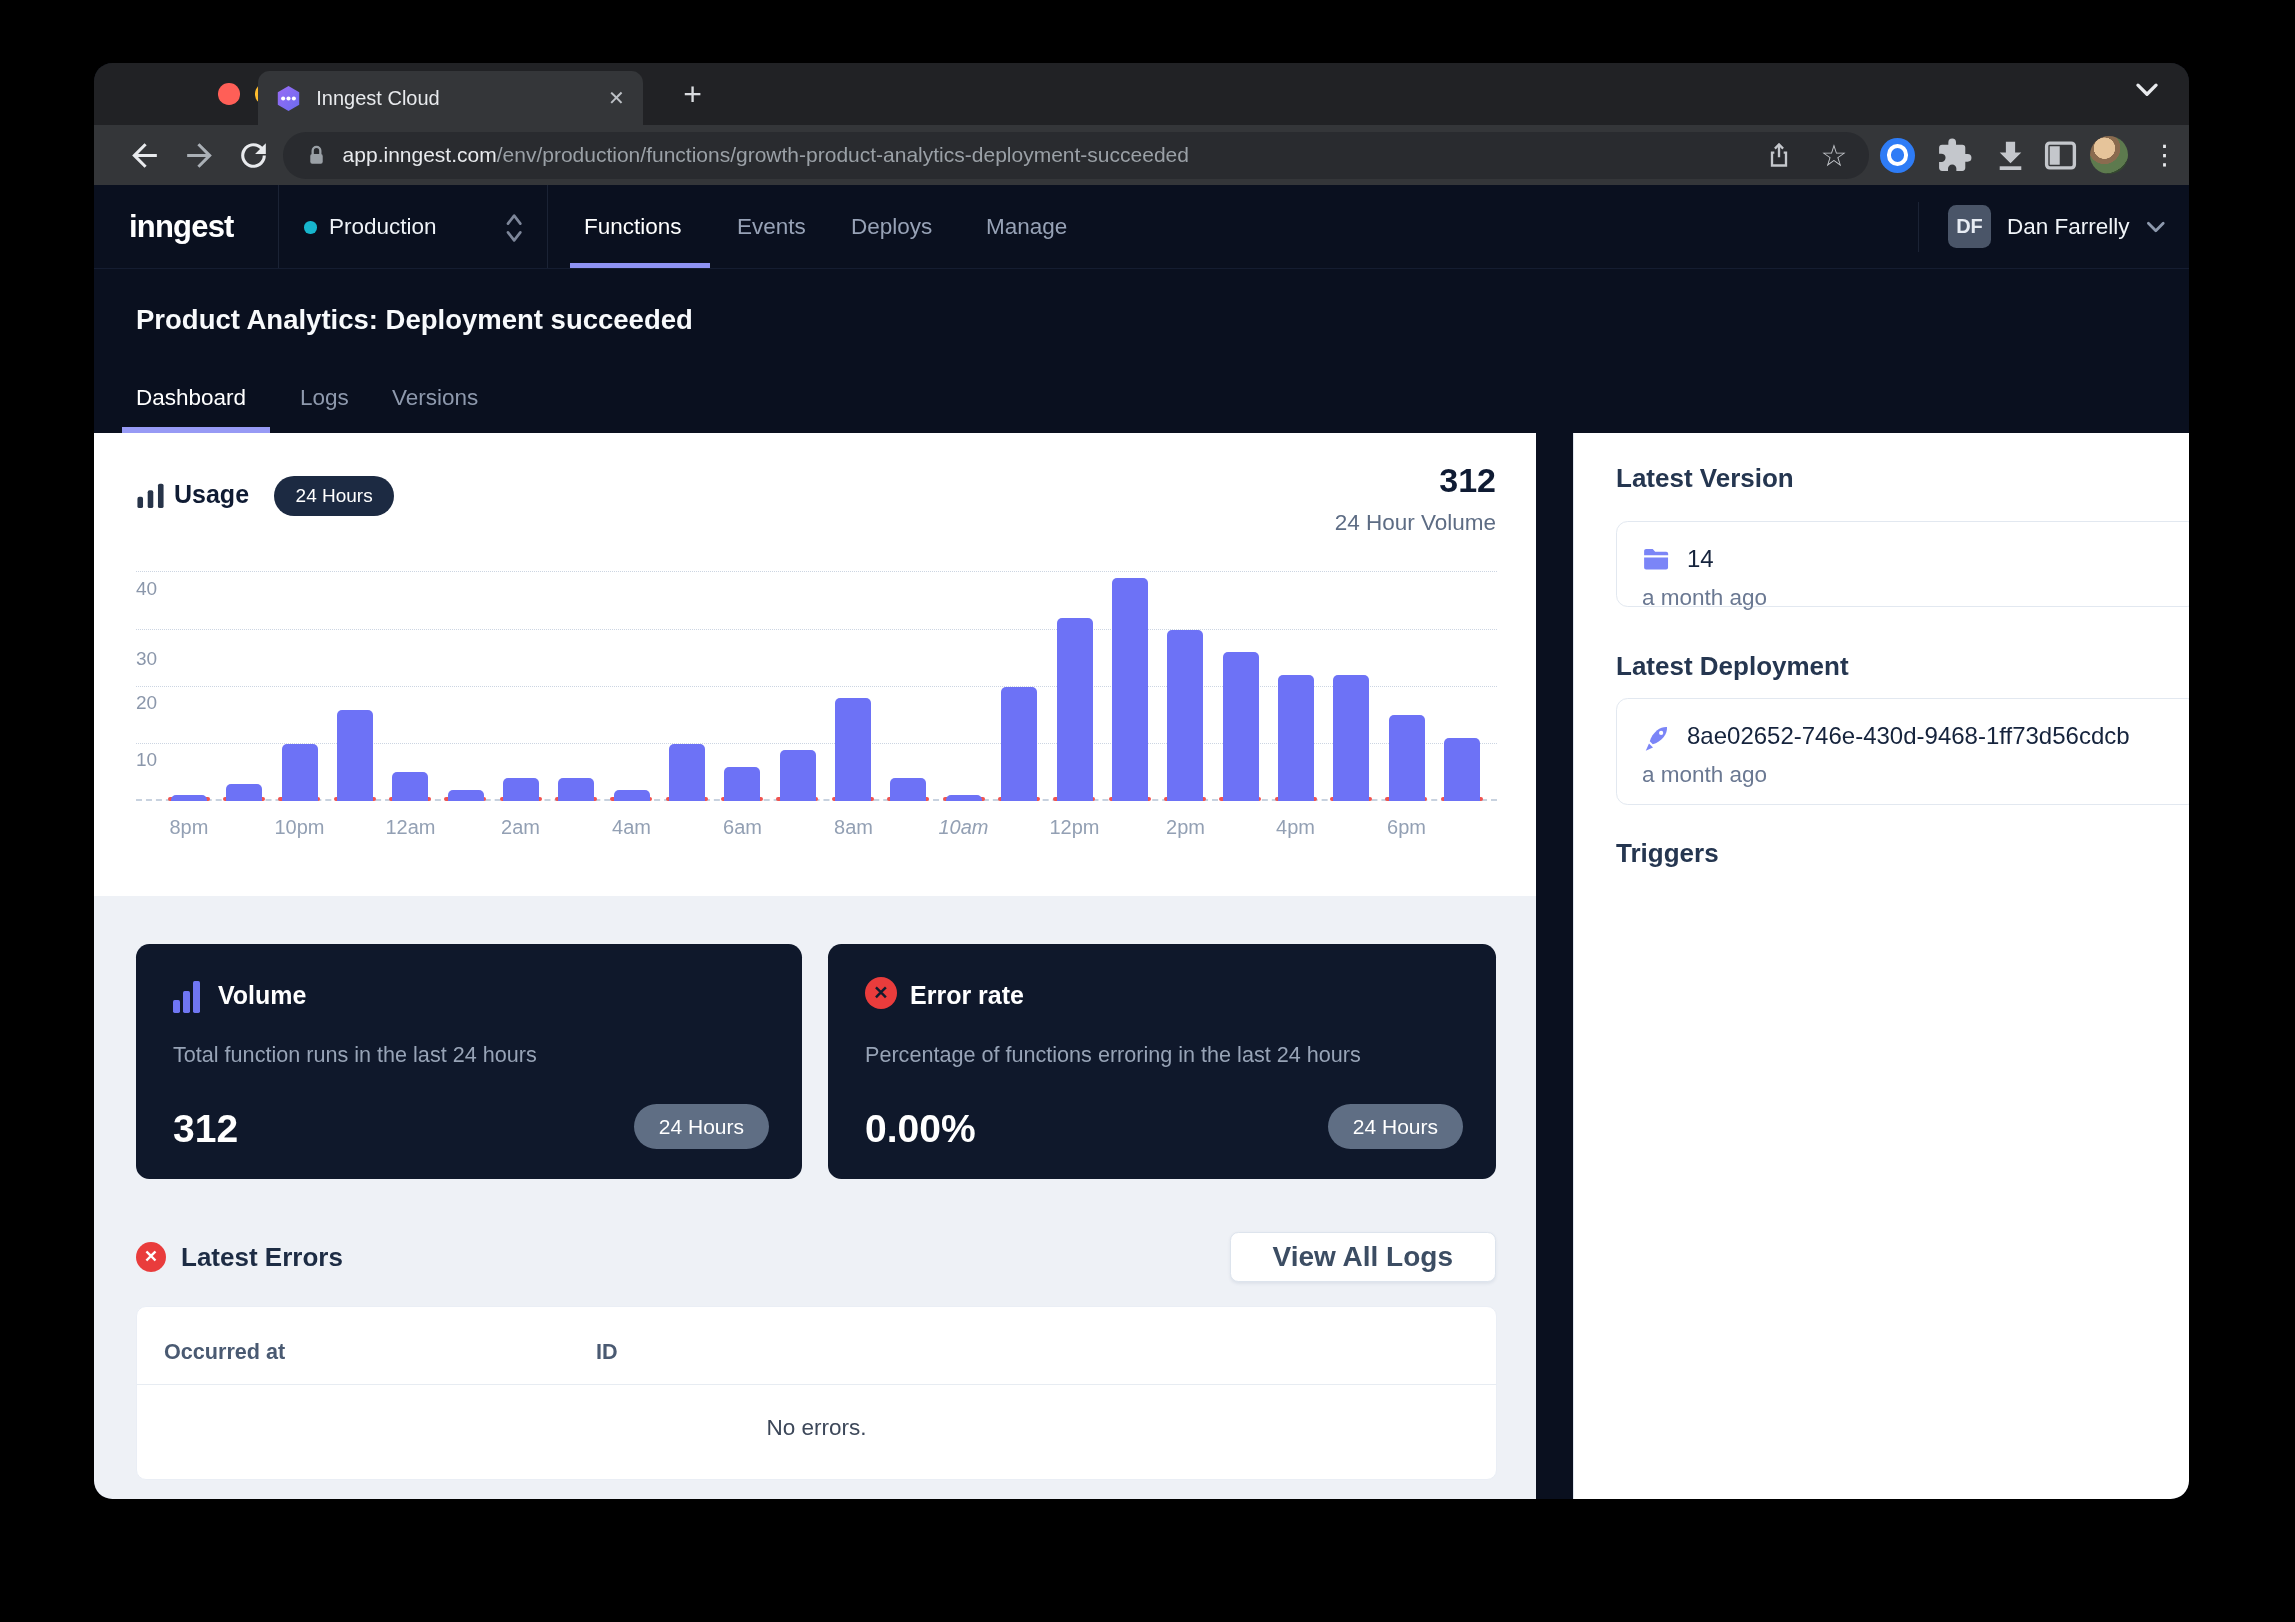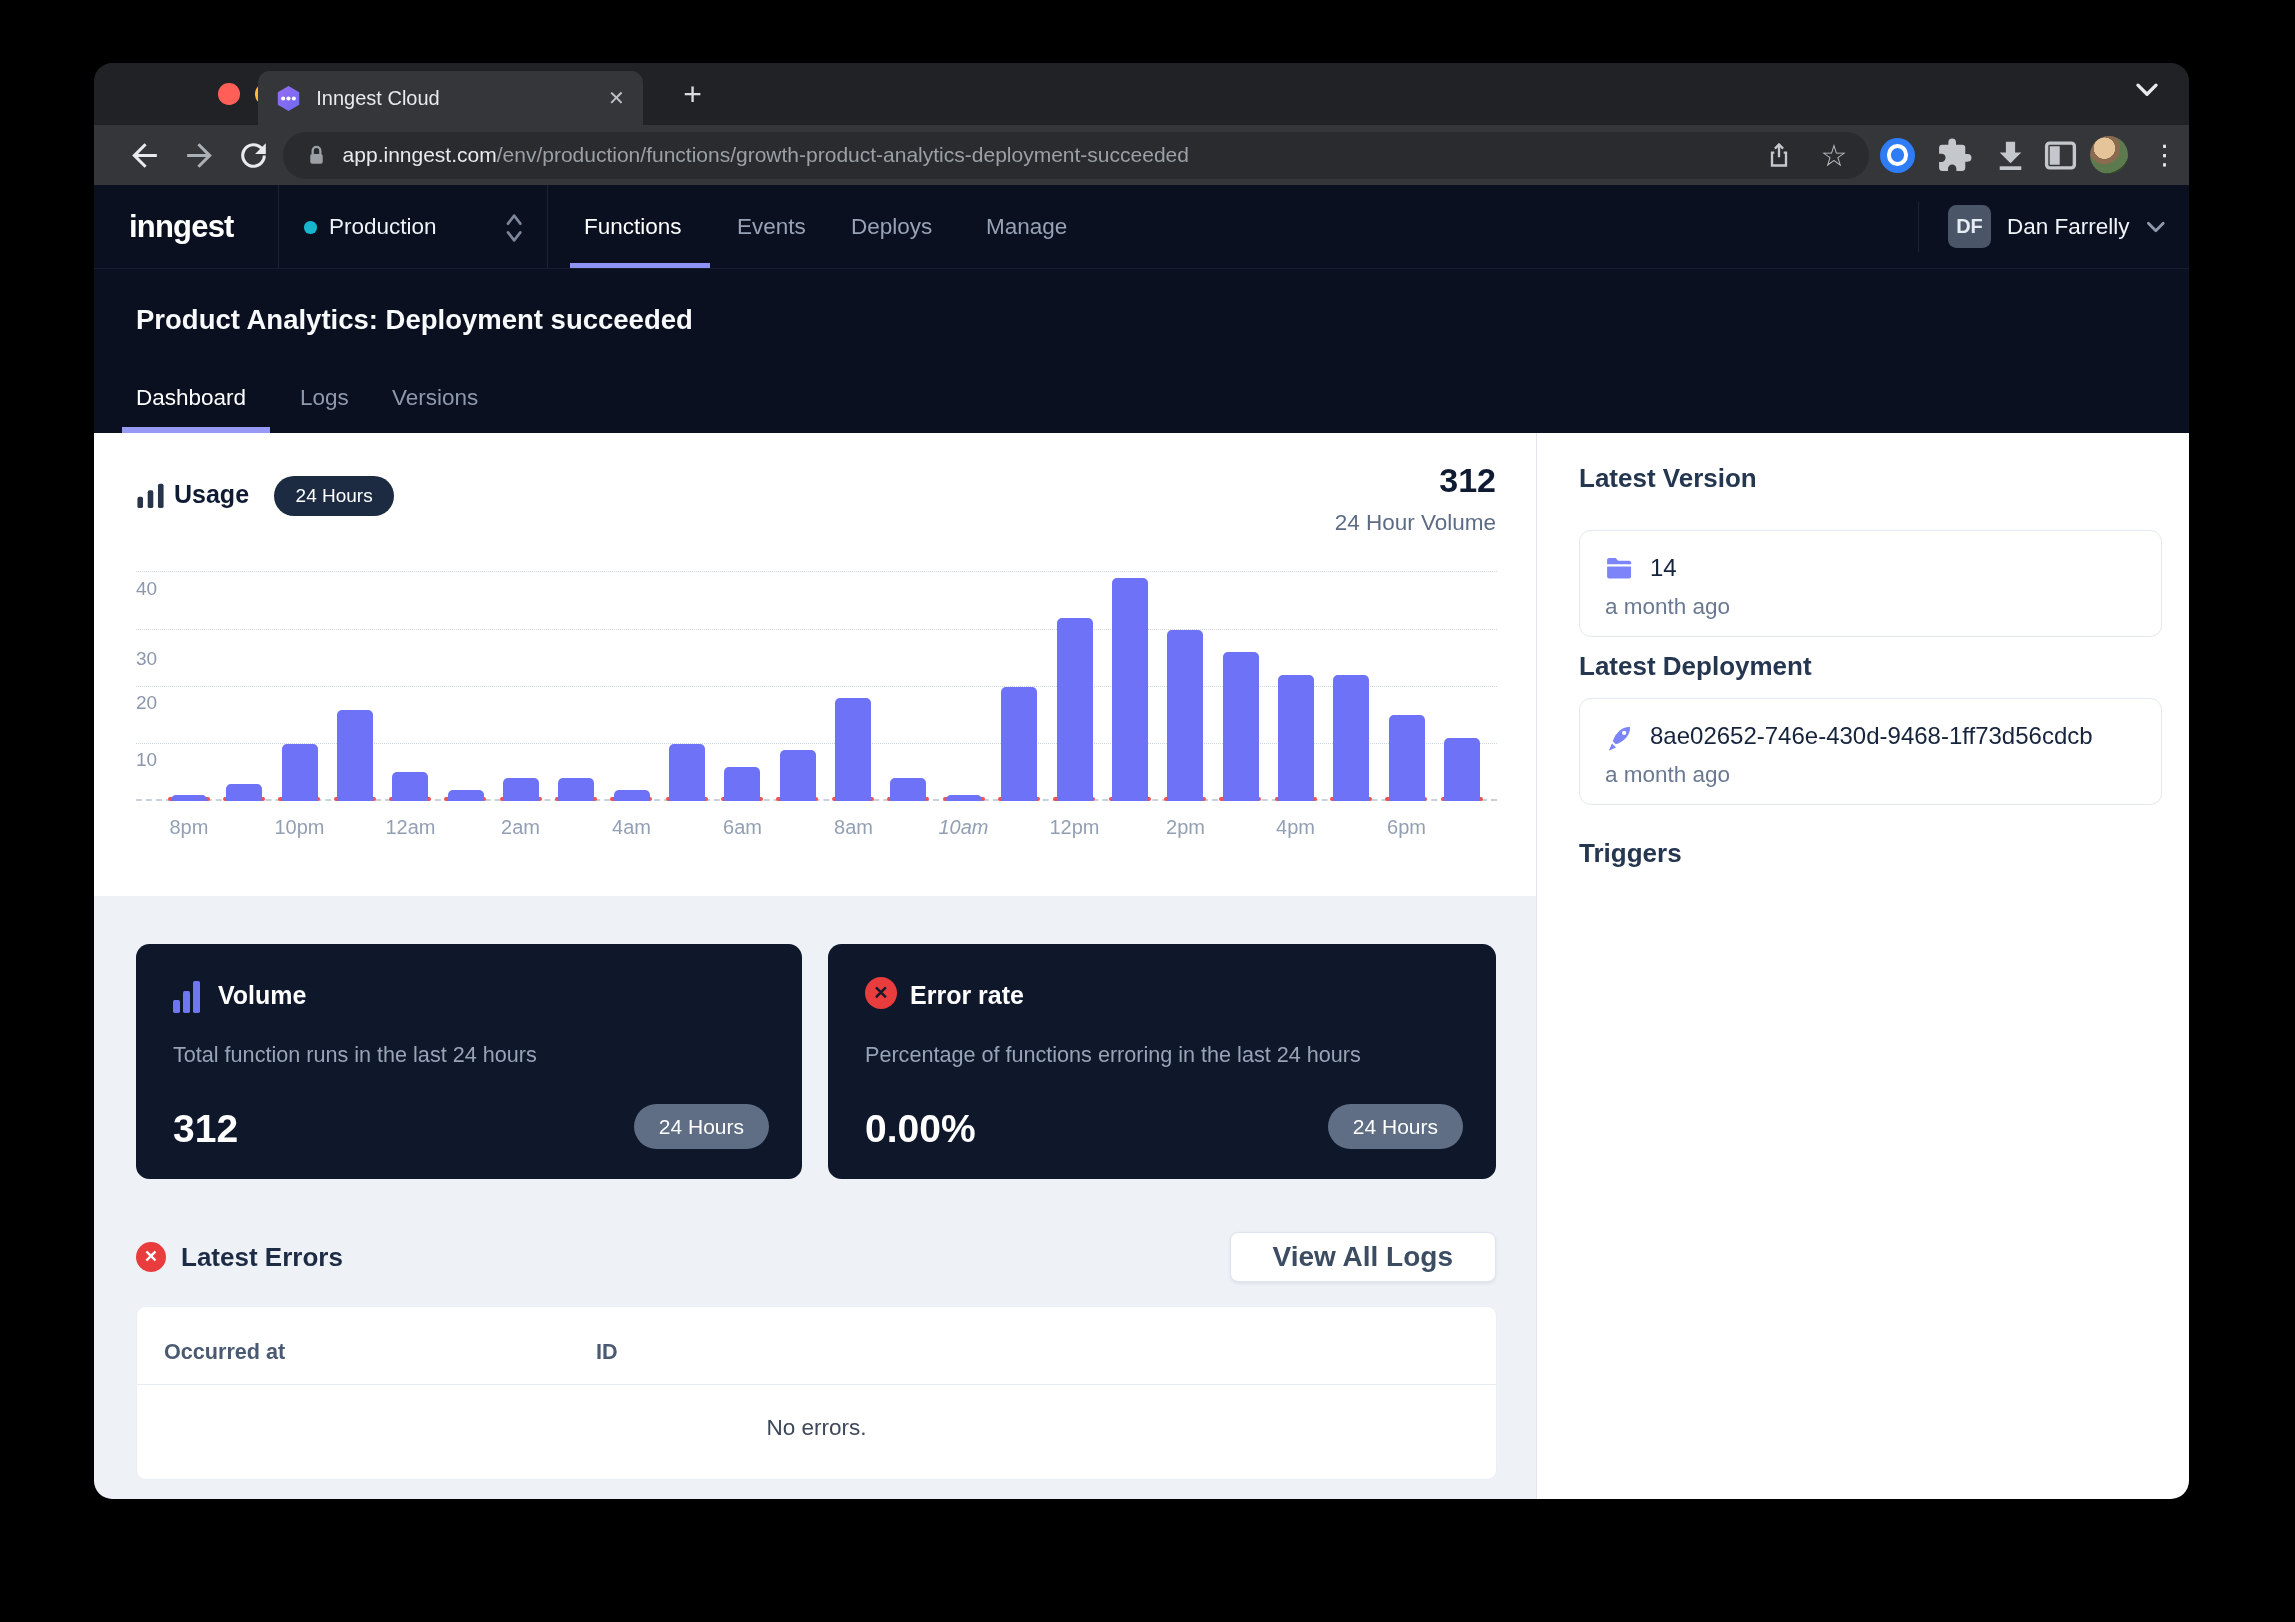--- a/index.html
+++ b/index.html
@@ -46,21 +46,21 @@
            color:#e7ecf3;font-size:20px;font-weight:700;text-align:center;line-height:43px;}
   .username{position:absolute;left:1913px;top:0;line-height:83px;color:#f1f5f9;font-size:22.5px;}
   .userchev{position:absolute;left:2051px;top:35px;}
   
   .titlebar{position:relative;height:164px;background:#0a101f;flex:none;}
   .pagetitle{position:absolute;left:42px;top:35px;color:#f8fafc;font-size:27.5px;font-weight:700;}
   .ptab{position:absolute;bottom:21.6px;font-size:22.5px;color:#8e99ad;}
   .ptab.active{color:#fff;}
   .ptab-underline{position:absolute;left:28px;bottom:0;width:148px;height:5.8px;background:#979af5;}
   
-  .content{flex:1;display:flex;min-height:0;}
+  .content{flex:1;display:flex;min-height:0;gap:37px;}
   .main{position:relative;width:1442px;background:#eef1f6;flex:none;}
   .sidebar{position:relative;flex:1;background:#fff;border-left:0.8px solid #e0e6ee;}
   .usageband{position:absolute;left:0;top:0;width:1442px;height:463px;background:#fff;}
   .usage-title{position:absolute;left:80px;top:47px;font-size:25px;font-weight:600;color:#0f1b33;}
   .usage-badge{position:absolute;left:180px;top:43px;height:40px;line-height:40px;border-radius:20px;
                background:#1c2a42;color:#fff;font-size:19px;padding:0 21.6px;}
   .vol-num{position:absolute;right:40px;top:28px;font-size:34px;font-weight:700;color:#0f1b33;}
   .vol-label{position:absolute;right:40px;top:77px;font-size:22.5px;color:#5d6c84;}
   .plot{position:absolute;left:42px;top:117px;width:1361px;height:251px;}
   .gridline{position:absolute;left:0;right:0;height:0;border-top:1.7px dotted #ccd5e2;}
@@ -317,21 +317,21 @@
         <div class="tablecard">
           <div class="th" style="left:27px">Occurred at</div>
           <div class="th" style="left:459px">ID</div>
           <div class="trow-div"></div>
           <div class="tempty">No errors.</div>
         </div>
       </div>
 
       <div class="sidebar">
         <div class="sb-h" style="top:30px">Latest Version</div>
-        <div class="sb-card" style="top:97px;height:107px">
+        <div class="sb-card" style="top:88px;height:86px">
           <svg class="sb-ic" width="30" height="27" viewBox="0 0 24 22">
             <path d="M1.5 3.2c0-.9.7-1.6 1.6-1.6h5.4l2 2.2h9c.9 0 1.6.7 1.6 1.6v1.4H1.5z" fill="#7b85f7"></path>
             <path d="M1.5 8.6H21v8.2c0 .9-.7 1.6-1.6 1.6H3.1c-.9 0-1.6-.7-1.6-1.6z" fill="#7b85f7"></path>
             </svg>
           <div class="sb-val">14</div>
           <div class="sb-time">a month ago</div>
         </div>
 
         <div class="sb-h" style="top:218px">Latest Deployment</div>
         <div class="sb-card" style="top:265px;height:107px">

